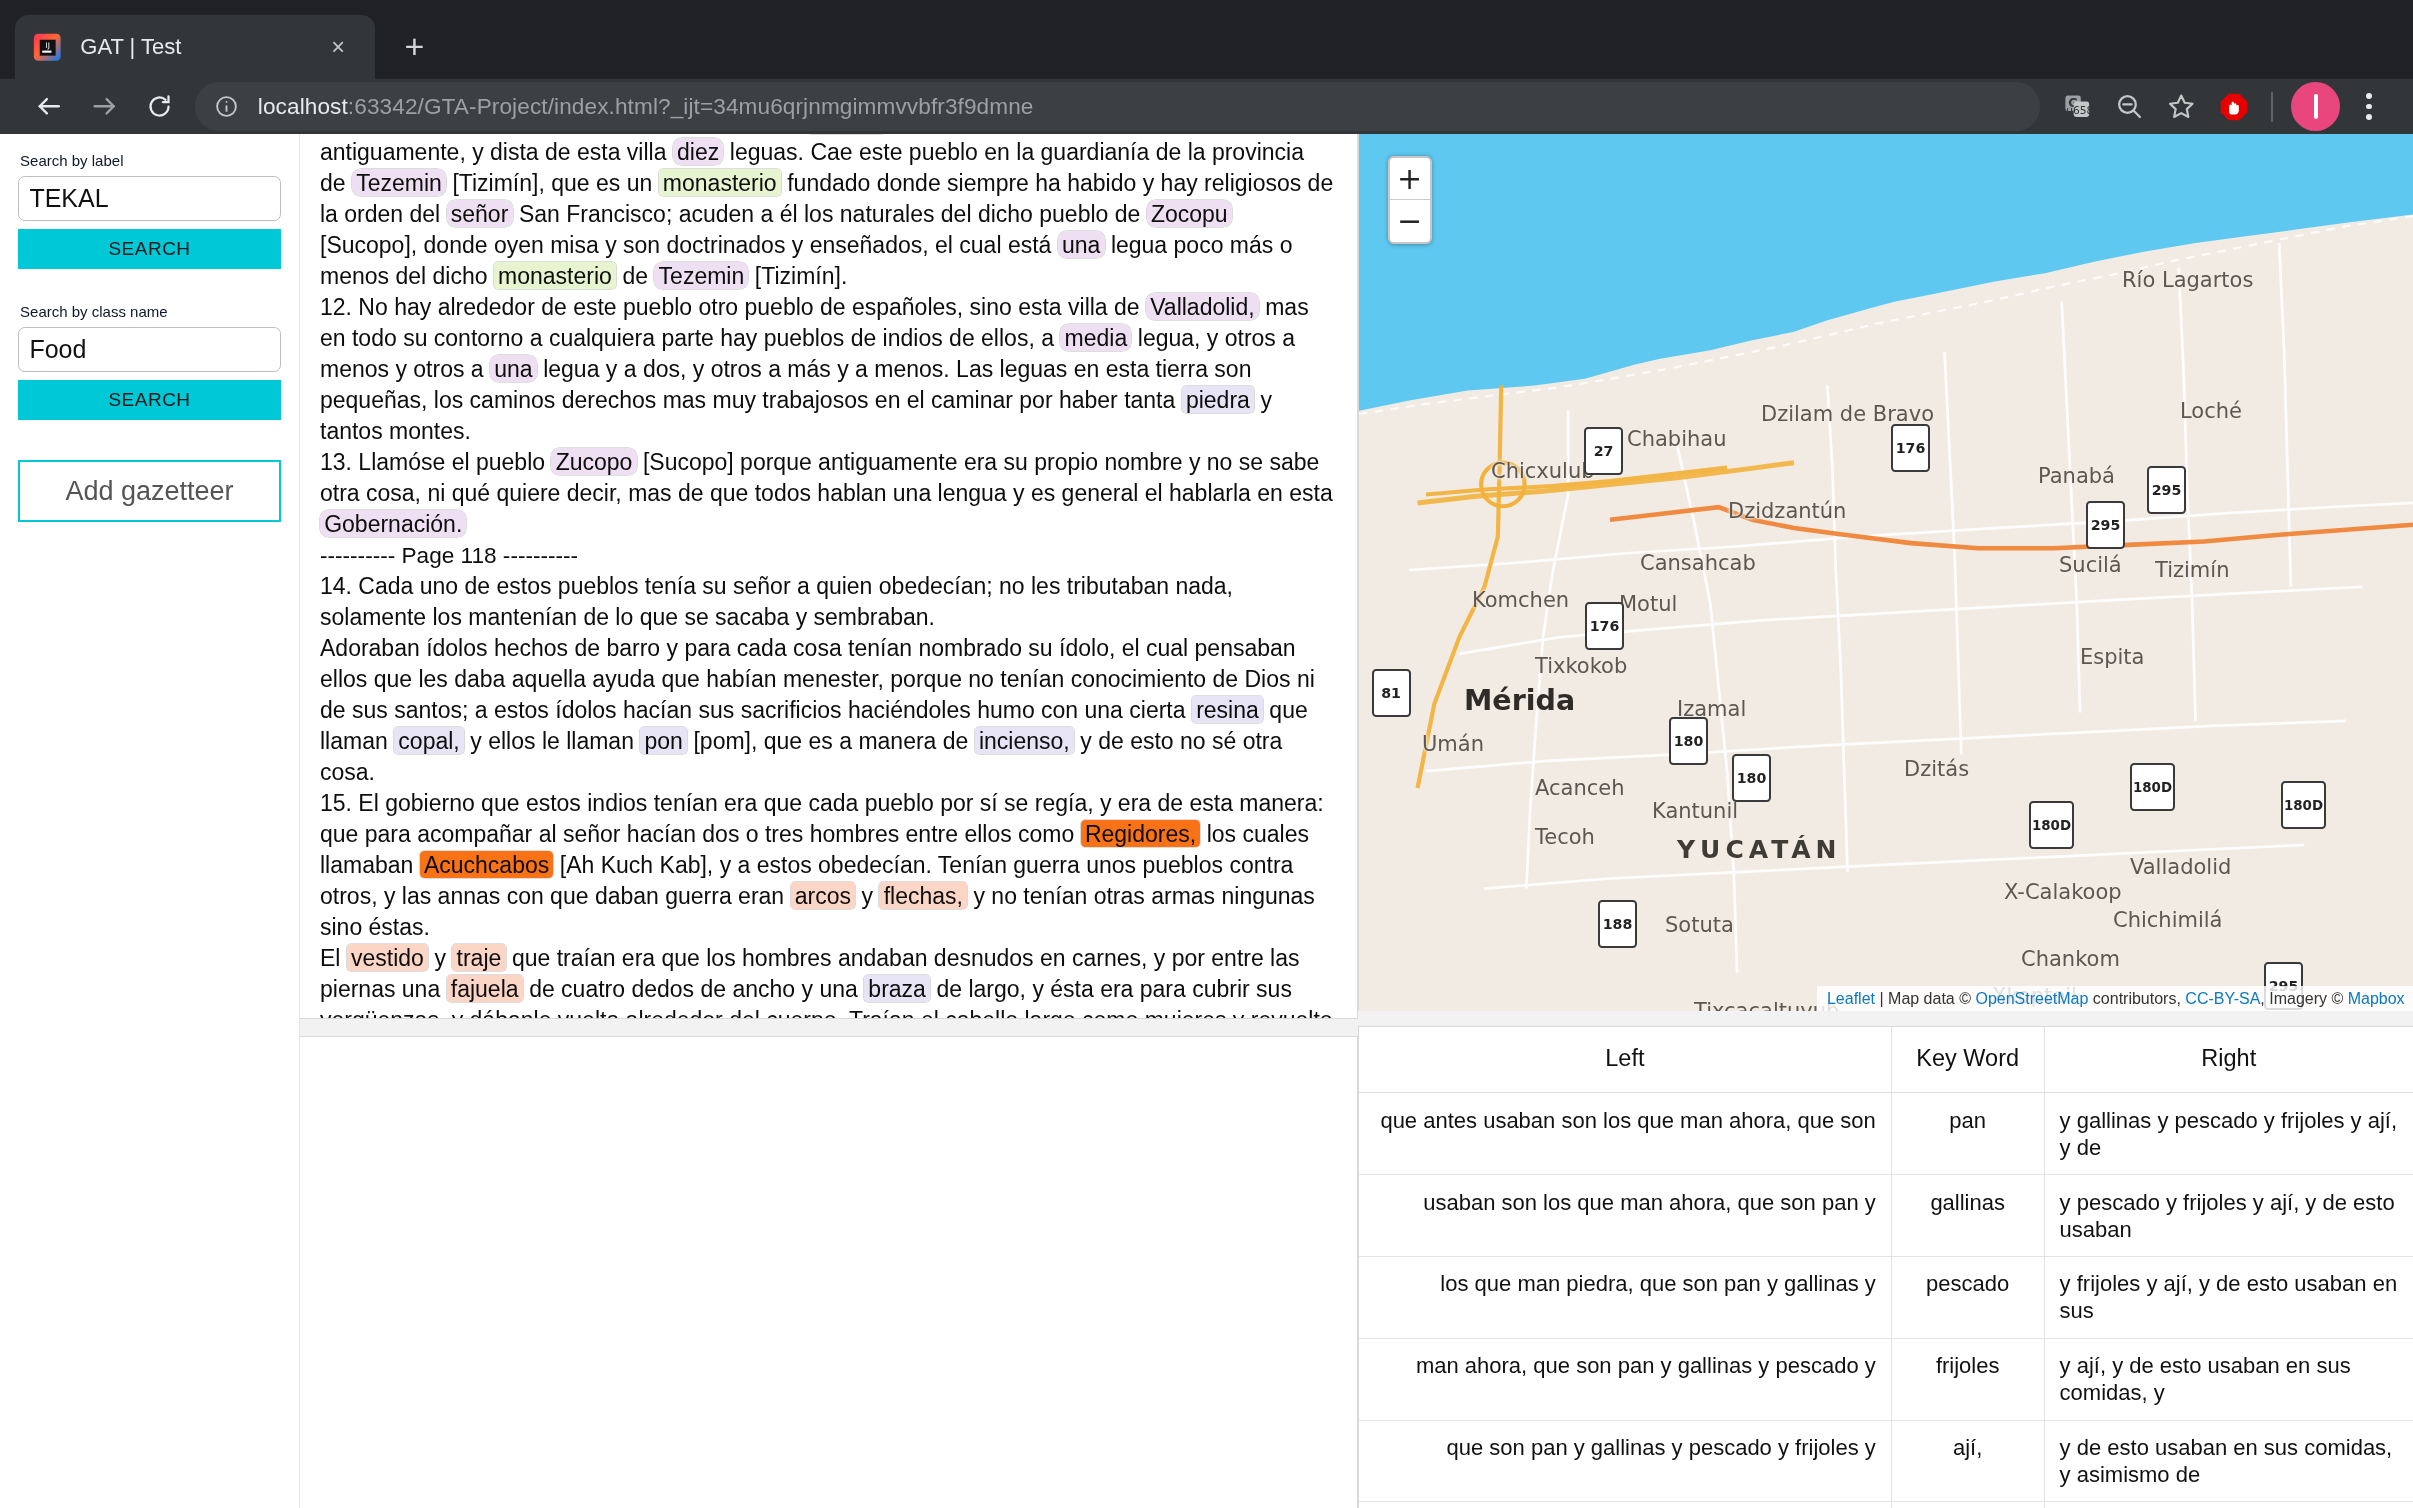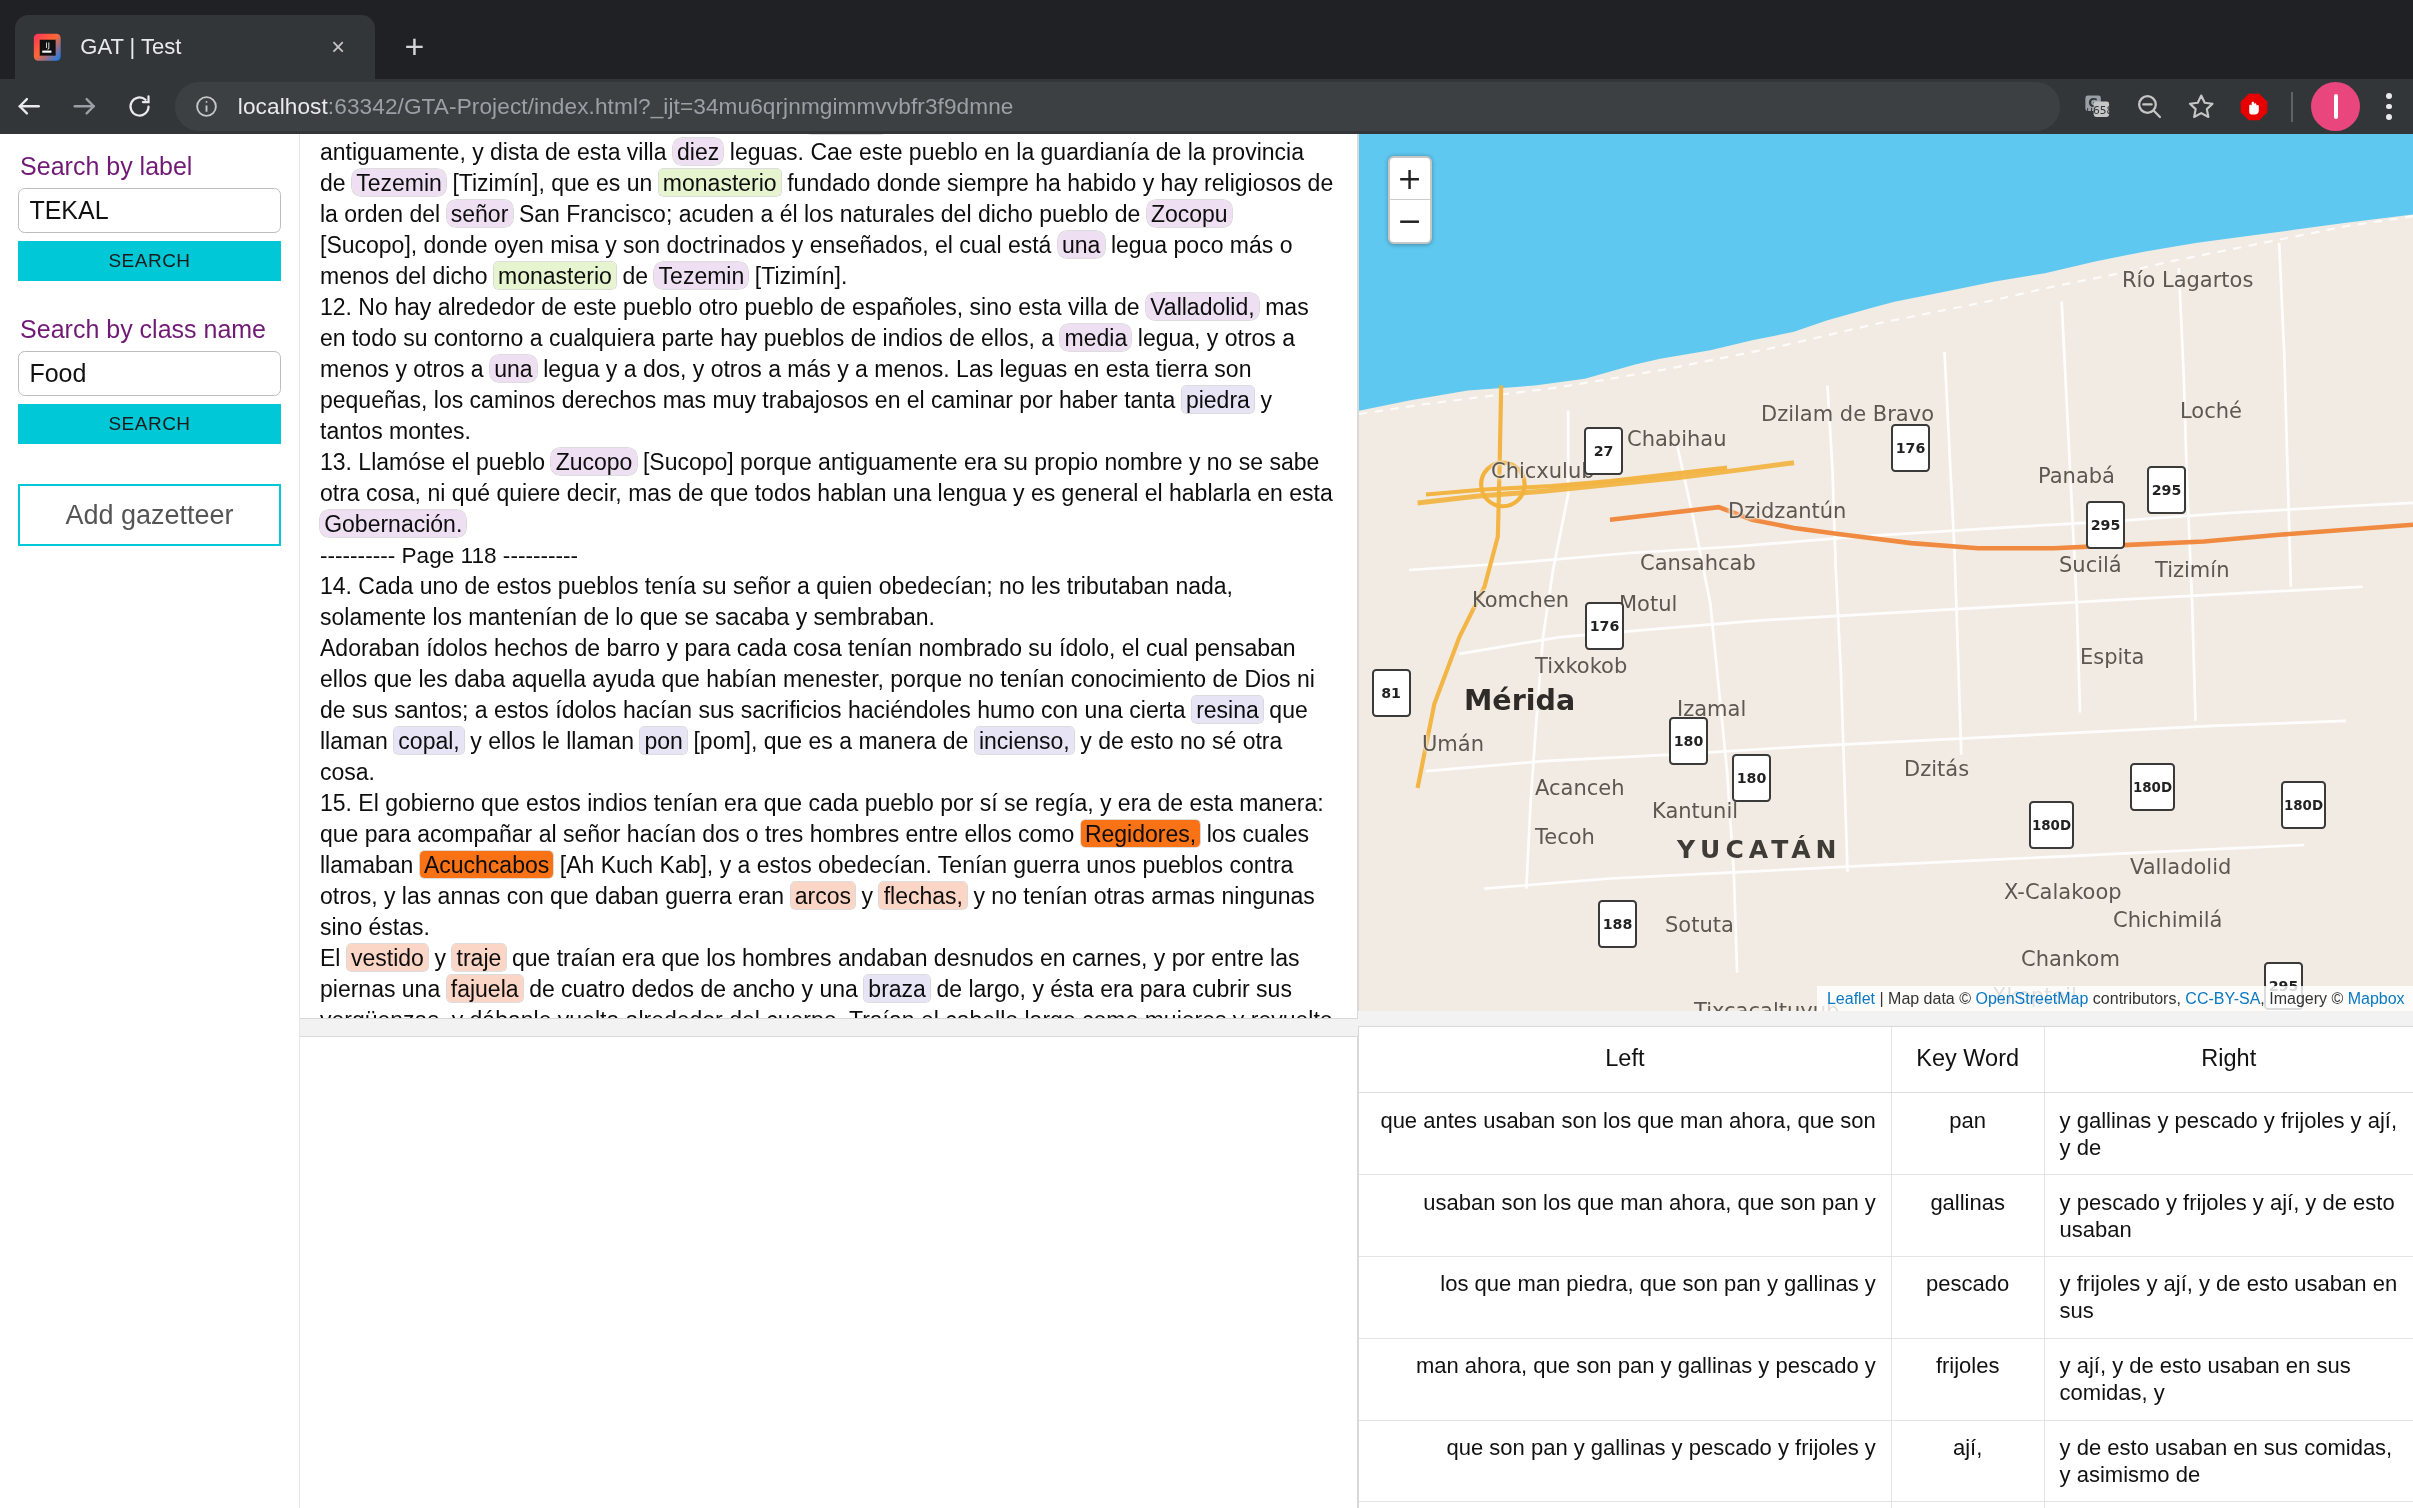--- a/index.html
+++ b/index.html
@@ -49,21 +49,21 @@
   .newtab {
     width: 52px; height: 52px;
     margin-left: 13.4px; margin-bottom: 6.7px;
     display: flex; align-items: center; justify-content: center;
     color: #d2d4d6; font-size: 34px; font-weight: 300;
   }
 
   #toolbar {
     height: 55px;
     display: flex; align-items: center;
-    padding: 0 2px;
+    padding: 0 22px;
     background: #323639;
   }
   .nav-btn {
     width: 55px; height: 55px;
     display: flex; align-items: center; justify-content: center;
     flex: 0 0 55px;
   }
   .nav-btn svg { display: block; }
   #omnibox {
     flex: 1;
@@ -124,22 +124,22 @@
 
   
   #sidebar {
     width: 300px;
     flex: 0 0 300px;
     padding: 11.7px 18.4px 0 18.4px;
     background: #fff;
     border-right: 1.7px solid #e6e6e6;
   }
   .field-label {
-    font-size: 25px;
-    color: #701a75;
+    font-size: 15px;
+    color: #0f172a;
     margin: 6.7px 0 6.7px 1.7px;
   }
   .text-input {
     width: 100%;
     height: 45px;
     border: 1.7px solid #bdbdbd;
     border-radius: 6.7px;
     font-size: 25px;
     font-family: "Liberation Sans", sans-serif;
     padding: 0 10px;

